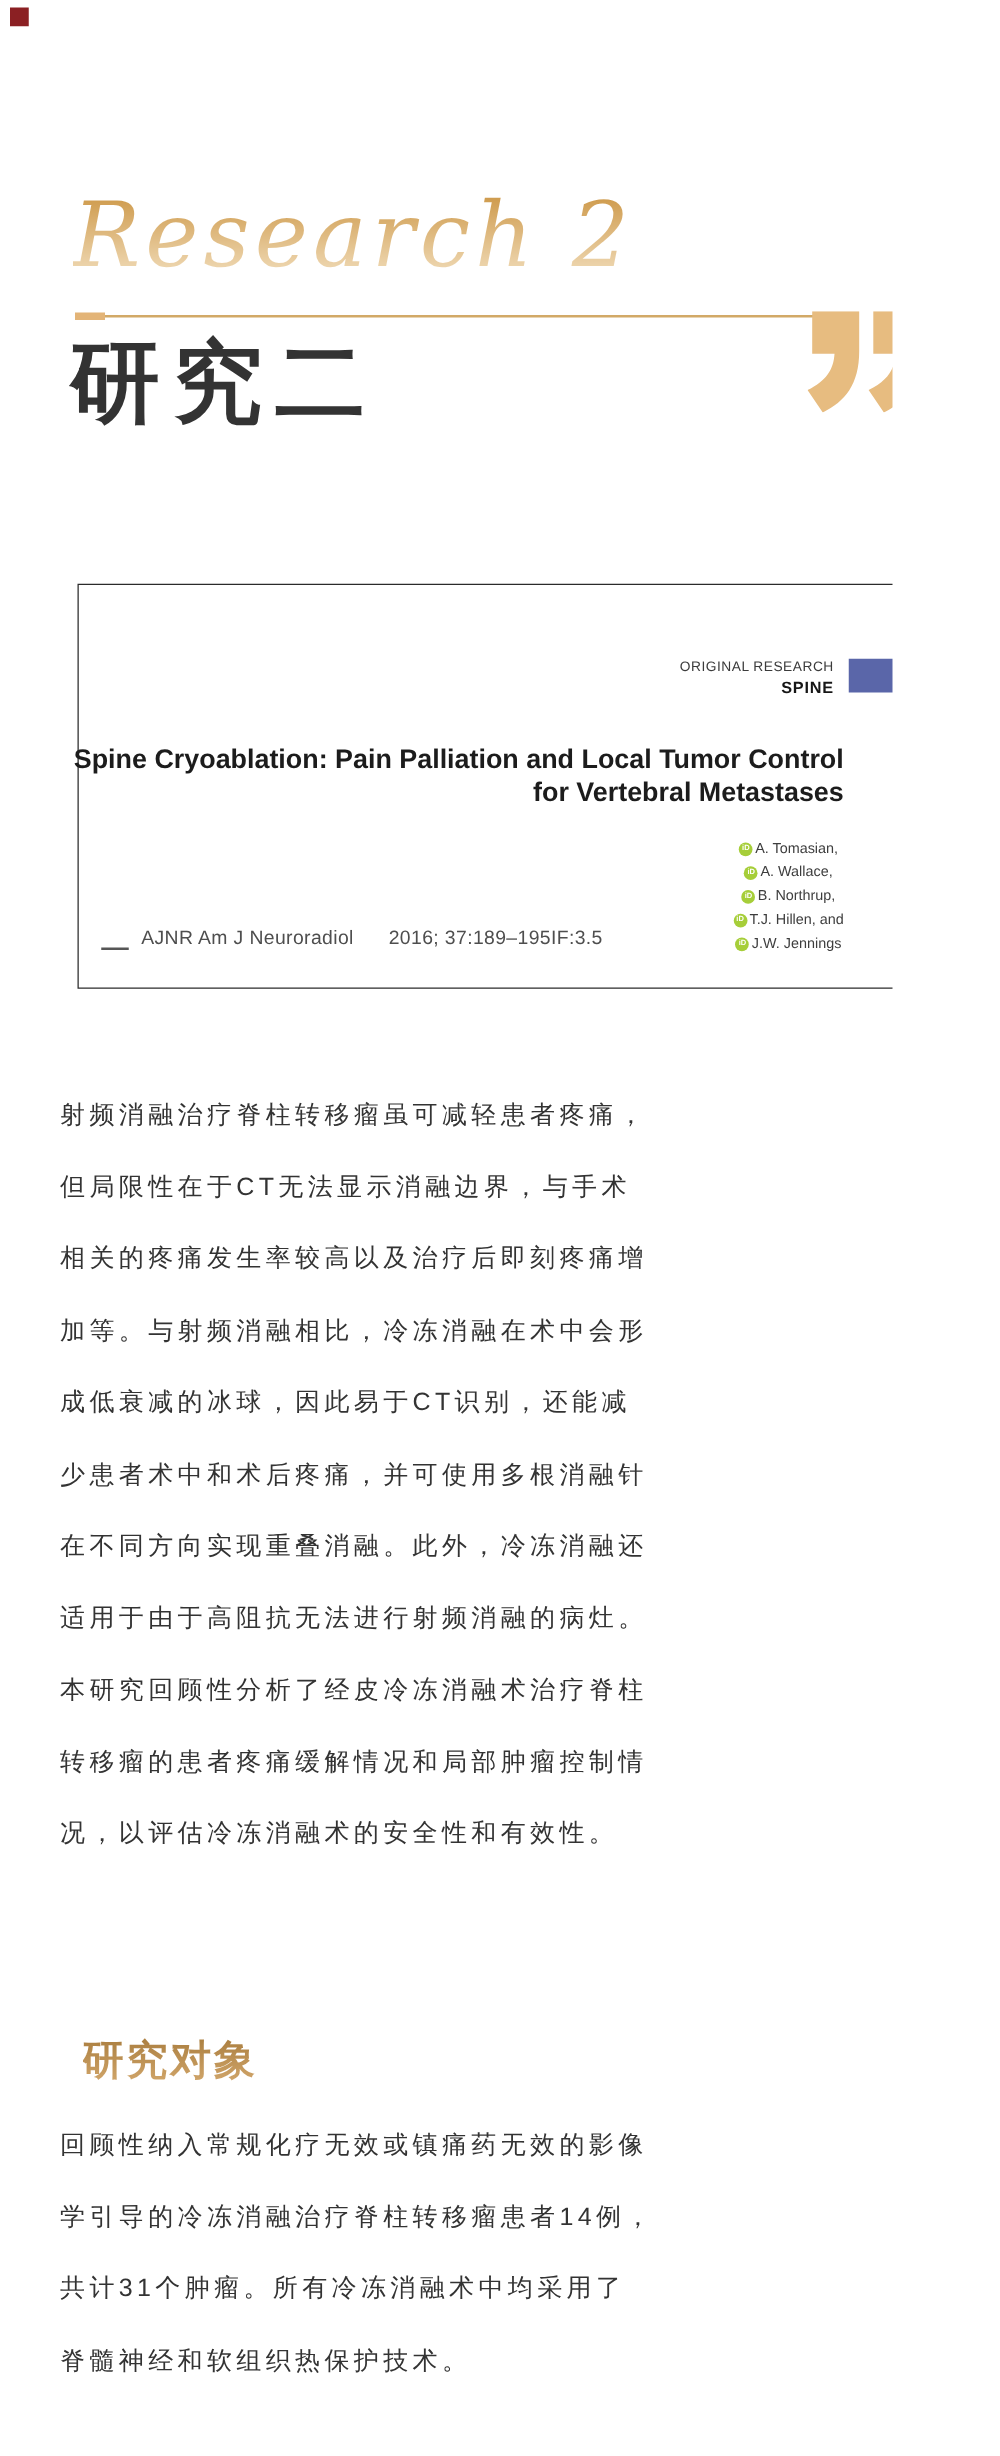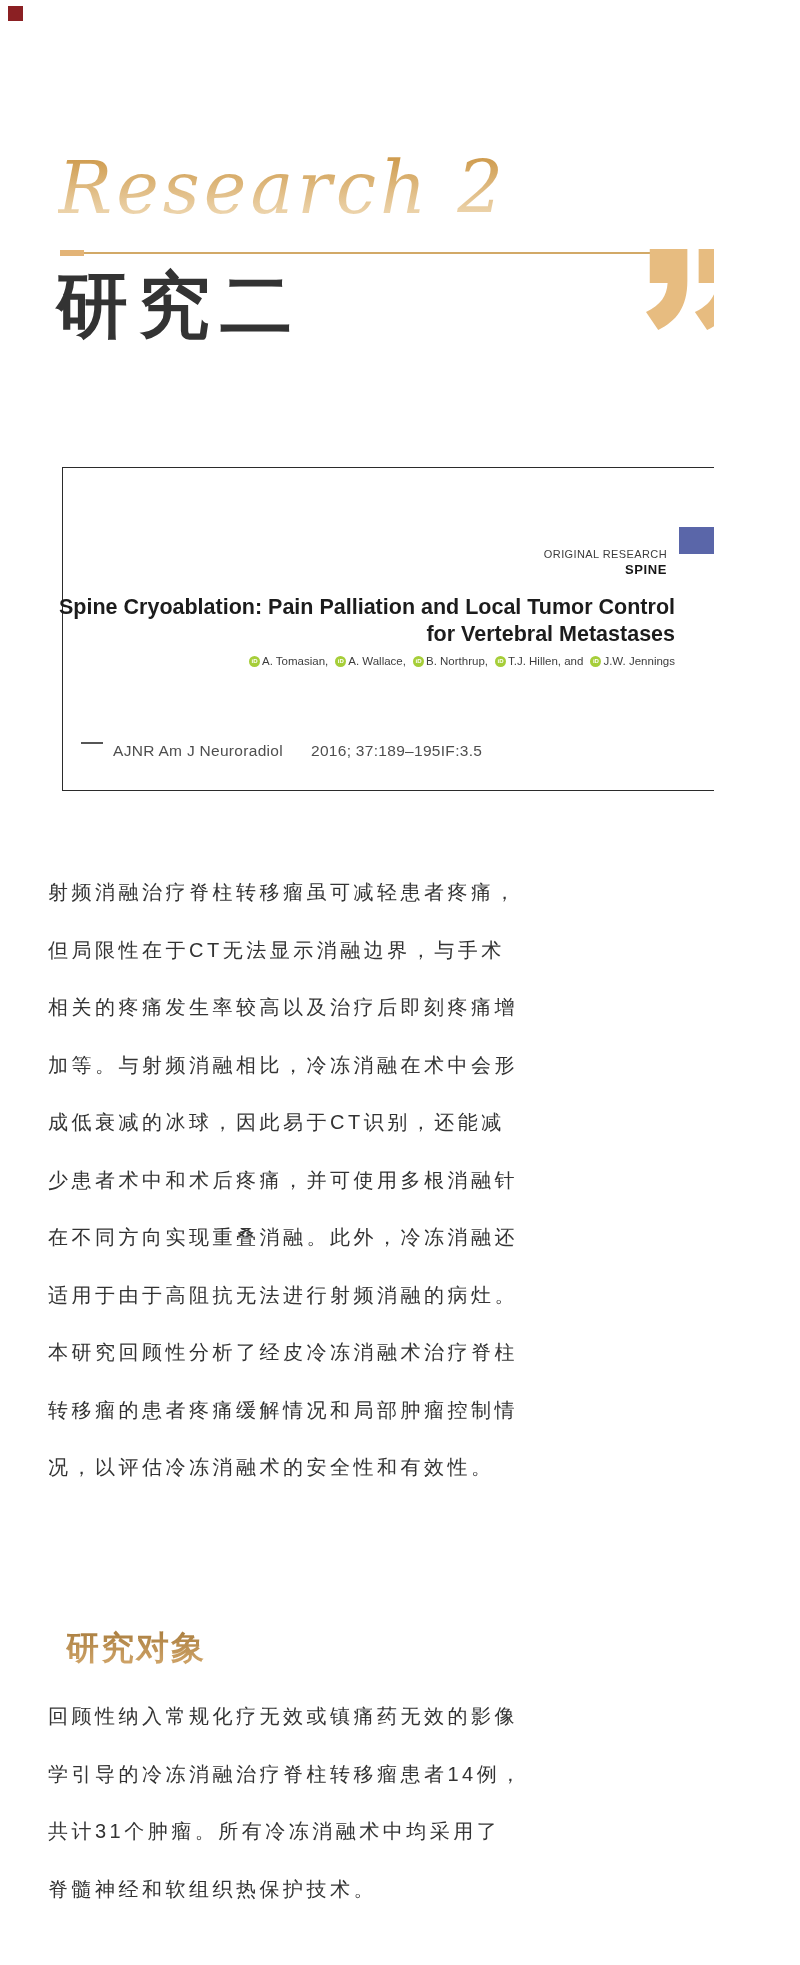--- a/index.html
+++ b/index.html
@@ -26,33 +26,33 @@
   .quote-svg{position:absolute;left:646px;top:249px;width:94px;height:81px;}
 
   .cn-title{position:absolute;left:56px;top:258px;margin:0;
         font-family:"DejaVu Serif","Liberation Serif",serif;
         font-weight:700;font-size:72px;letter-spacing:10px;color:#333333;white-space:nowrap;}
 
   
   .paper-card{position:absolute;left:62px;top:467px;width:678px;height:324px;
         border:1px solid #2b2b2b;background:#fff;box-sizing:border-box;}
   .eyebrow{position:absolute;right:72px;top:59px;text-align:right;color:#3b3b3b;}
-  .eyebrow-top{font-size:11px;letter-spacing:0.4px;line-height:14px;margin-top:20px;}
+  .eyebrow-top{font-size:11px;letter-spacing:0.4px;line-height:14px;}
   .eyebrow-bottom{font-size:13px;font-weight:bold;letter-spacing:0.6px;line-height:17px;color:#161616;}
   .accent-rect{position:absolute;right:7px;top:59px;width:53px;height:27px;
         background:var(--accent-blue,#5a66a9);}
   .paper-title{position:absolute;right:64px;top:126px;text-align:right;
         font-size:21.5px;font-weight:bold;line-height:27px;color:#1c1c1c;white-space:nowrap;}
-  .authors{position:absolute;right:64px;top:187px;display:flex;align-items:center;
-        gap:7px;white-space:nowrap;font-size:11.5px;color:#3d3d3d;}
+  .authors{position:absolute;right:64px;top:205px;display:flex;align-items:center;
+        gap:7px;white-space:nowrap;font-size:11.5px;color:#3d3d3d;flex-direction:column;}
   .author{display:inline-flex;align-items:center;gap:2px;}
   .orcid{display:inline-flex;align-items:center;justify-content:center;
         width:11px;height:11px;border-radius:50%;background:var(--orcid-green,#a6ce39);
         color:#fff;font-size:6px;font-weight:bold;line-height:1;}
-  .journal-line{position:absolute;left:18px;top:274px;display:flex;align-items:flex-start;
+  .journal-line{position:absolute;left:18px;top:274px;display:flex;align-items:flex-end;
         font-size:15.5px;color:#4e4e4e;letter-spacing:0.3px;}
   .dash{display:inline-block;width:22px;height:2px;background:#565656;margin-right:10px;}
   .journal-vol{margin-left:28px;}
   .journal-if{}
 
   
   .body-text{position:absolute;left:48px;width:722px;margin:0;
         font-size:20px;line-height:57.5px;letter-spacing:3.5px;color:#333333;
         white-space:pre-line;text-align:justify;
         font-family:"Liberation Sans",sans-serif;}

